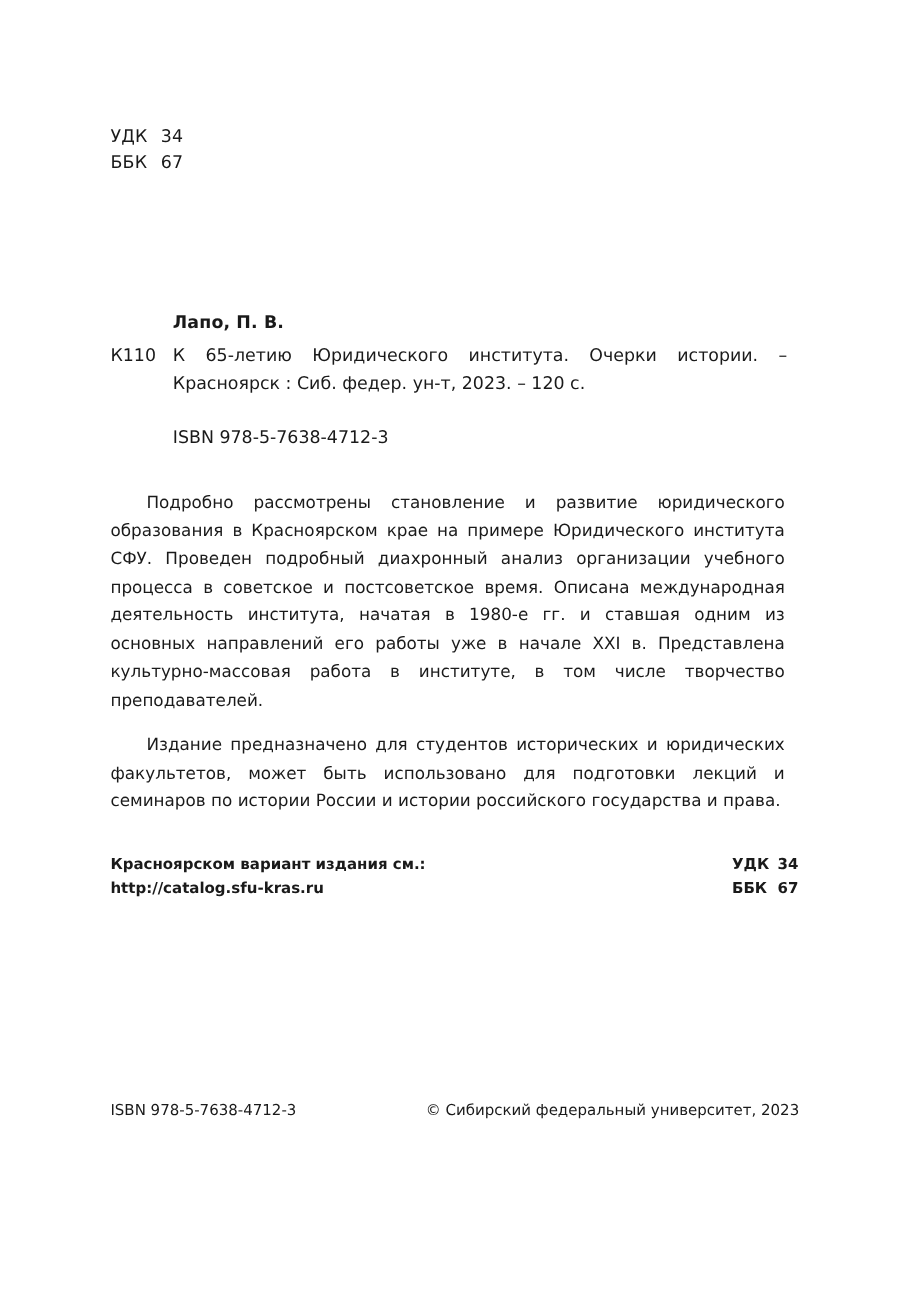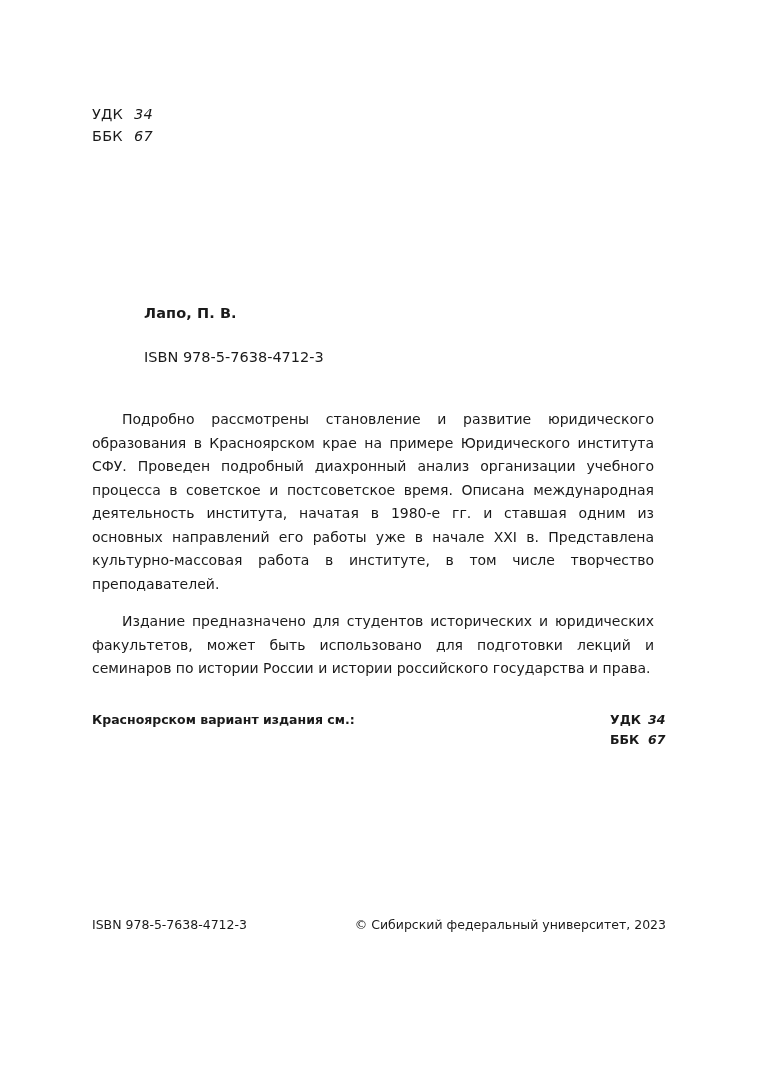--- a/index.html
+++ b/index.html
@@ -32,30 +32,28 @@
     letter-spacing: 0.2px;
   }
   .udc-row {
     display: flex;
   }
   .udc-label {
     width: 42px;
   }
   .udc-value {
     width: 40px;
-    font-style: italic;
   }
 
   
   .biblio {
     position: absolute;
     top: 258px;
     left: 92px;
     right: 108px;
-    margin-top: 44px;
   }
   .biblio-author {
     font-size: 14.5px;
     font-weight: 700;
     margin-left: 52px;
     line-height: 22px;
     letter-spacing: 0.1px;
   }
   .biblio-body {
     position: relative;
@@ -159,31 +157,36 @@
       <span class="udc-value">34</span>
     </div>
     <div class="udc-row">
       <span class="udc-label">ББК</span>
       <span class="udc-value">67</span>
     </div>
   </div>
 
   <div class="biblio">
     <div class="biblio-author">Лапо, П. В.</div>
+    <div class="biblio-body">
+      <span class="biblio-sigil">К110</span>
+      <div class="biblio-desc">К 65-летию Юридического института. Очерки истории. – Красноярск : Сиб. федер. ун-т, 2023. – 120 с.</div>
+    </div>
     <div class="isbn-line">ISBN 978-5-7638-4712-3</div>
   </div>
 
   <div class="annotation">
     <p>Подробно рассмотрены становление и развитие юридического образования в Красноярском крае на примере Юридического института СФУ. Проведен подробный диахронный анализ организации учебного процесса в советское и постсоветское время. Описана международная деятельность института, начатая в 1980-е гг. и ставшая одним из основных направлений его работы уже в начале XXI в. Представлена культурно-массовая работа в институте, в том числе творчество преподавателей.</p>
     <p>Издание предназначено для студентов исторических и юридических факультетов, может быть использовано для подготовки лекций и семинаров по истории России и истории российского государства и права.</p>
   </div>
 
   <div class="e-variant">
     <div class="e-left">
       <div>Красноярском вариант издания см.:</div>
+      <div>http://catalog.sfu-kras.ru</div>
     </div>
     <div class="e-right">
       <div class="udc-row">
         <span class="udc-label">УДК</span>
         <span class="udc-value">34</span>
       </div>
       <div class="udc-row">
         <span class="udc-label">ББК</span>
         <span class="udc-value">67</span>
       </div>

